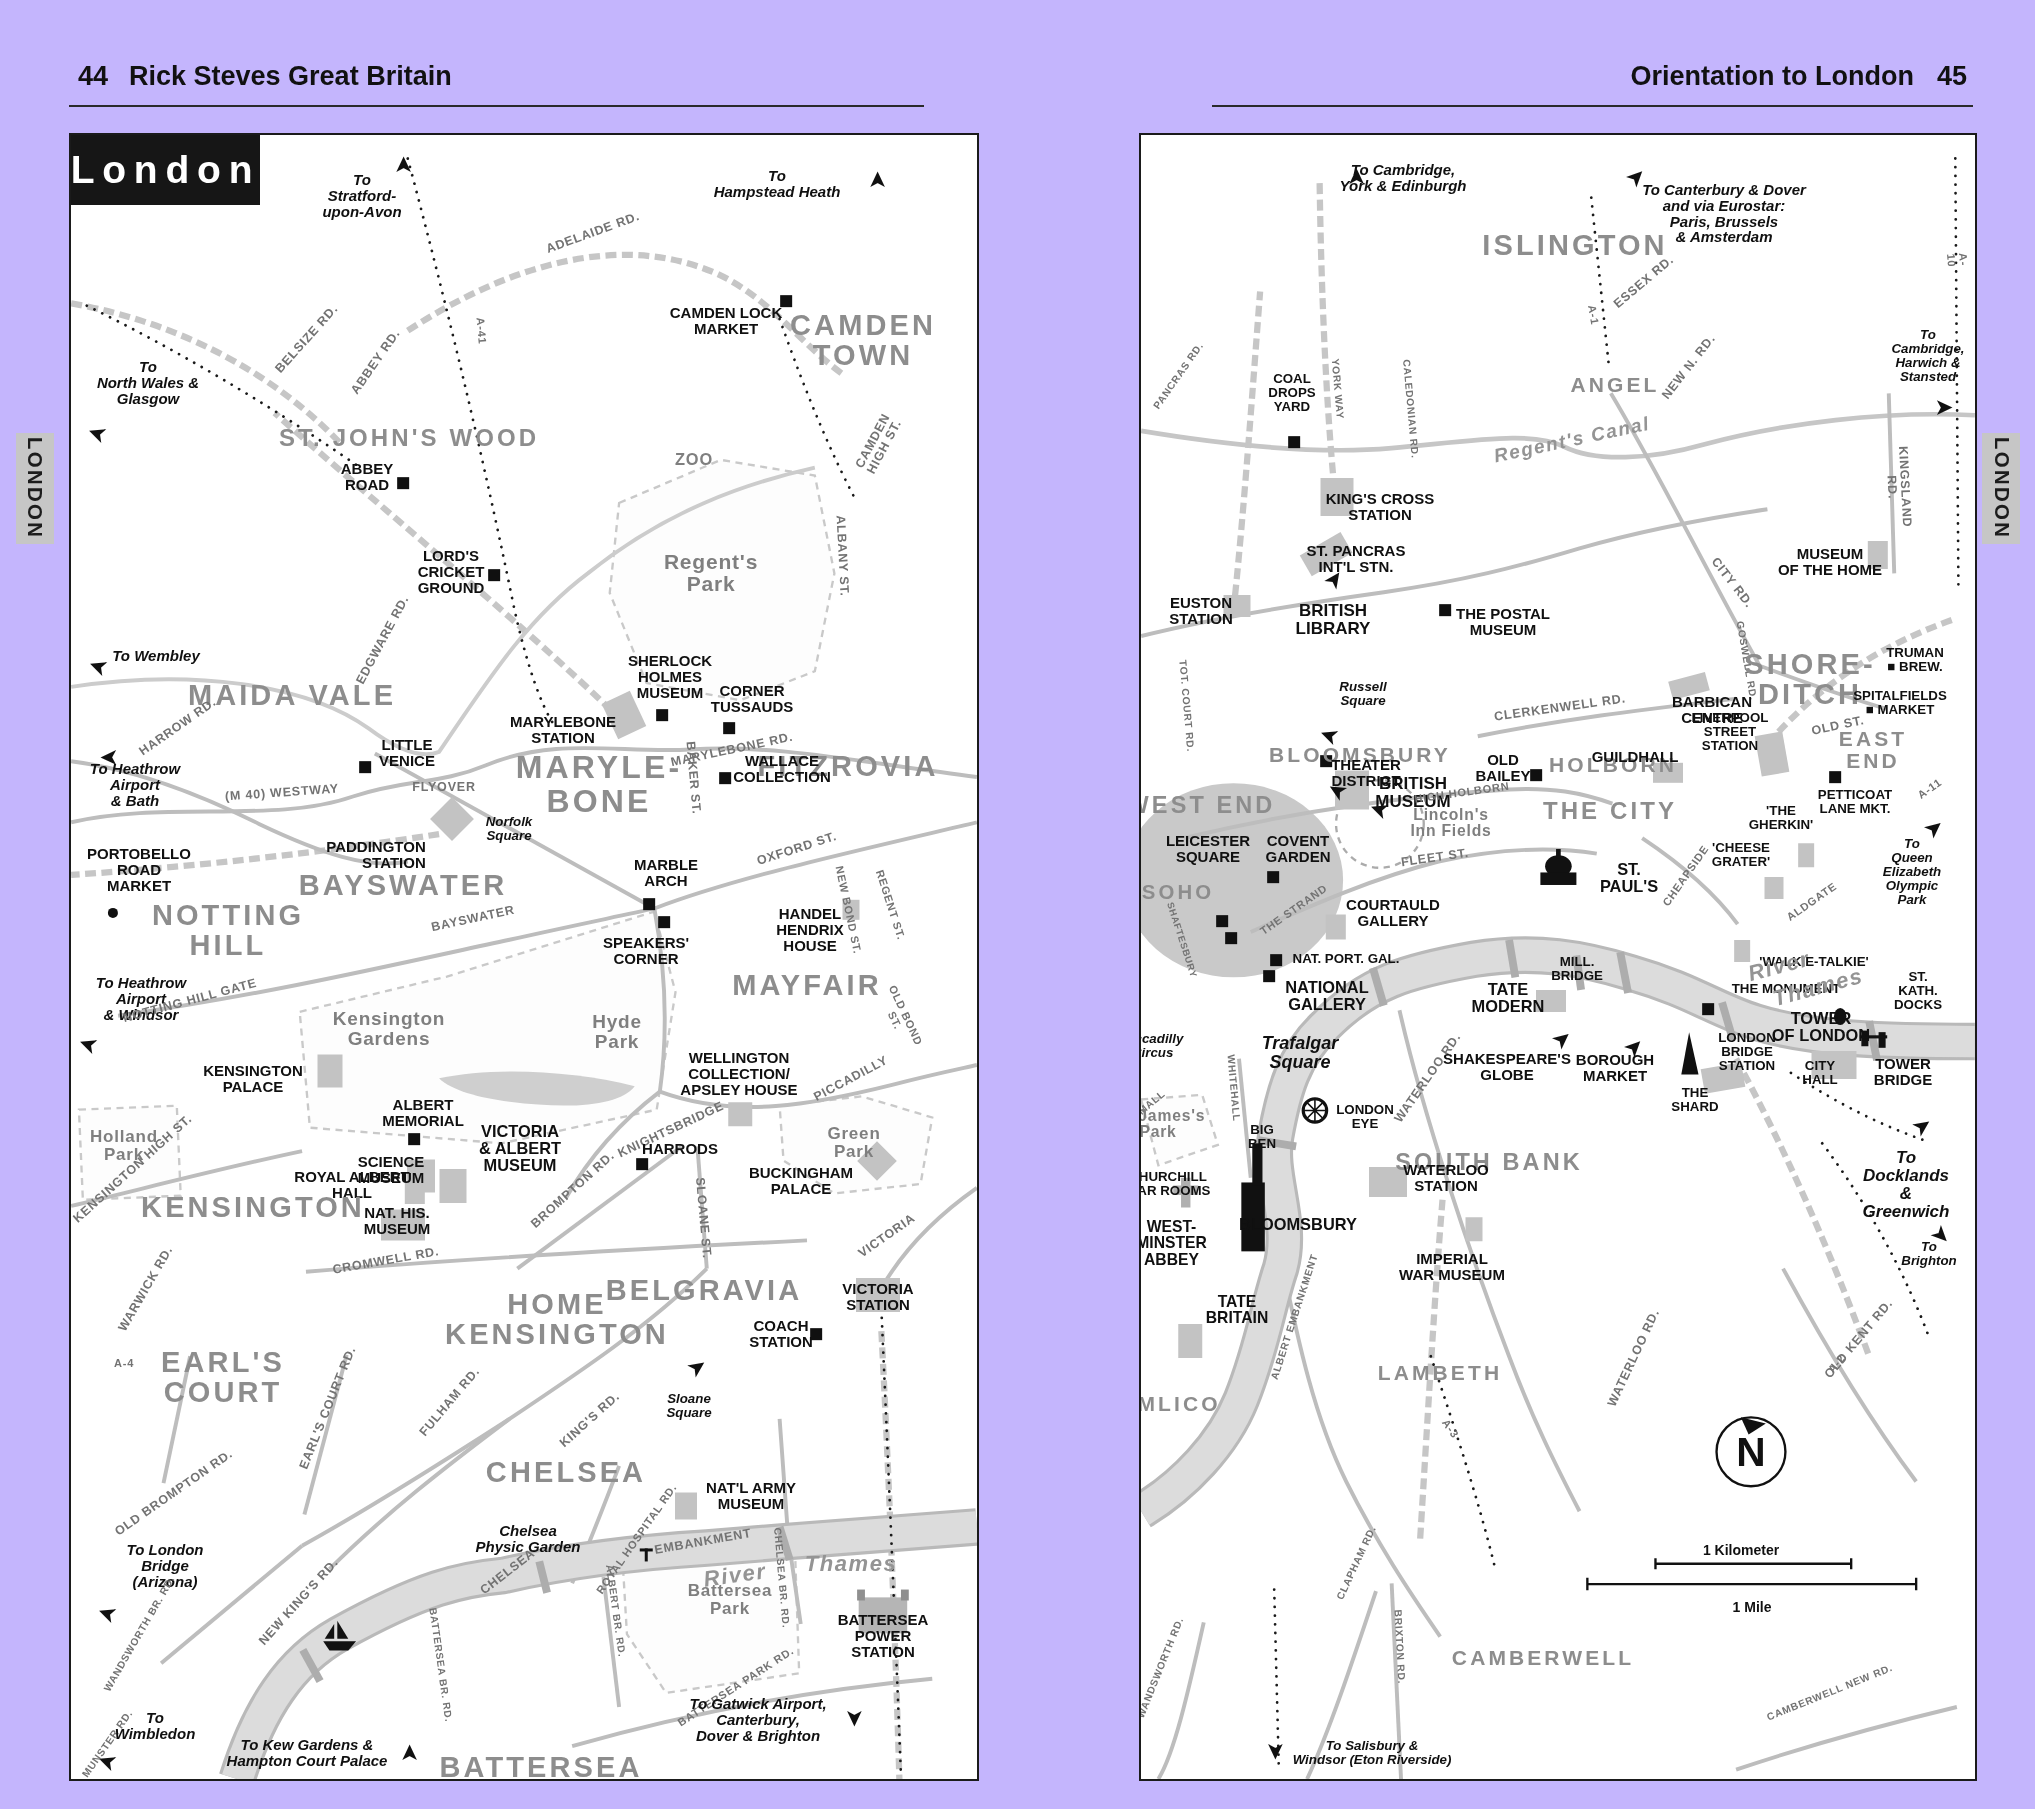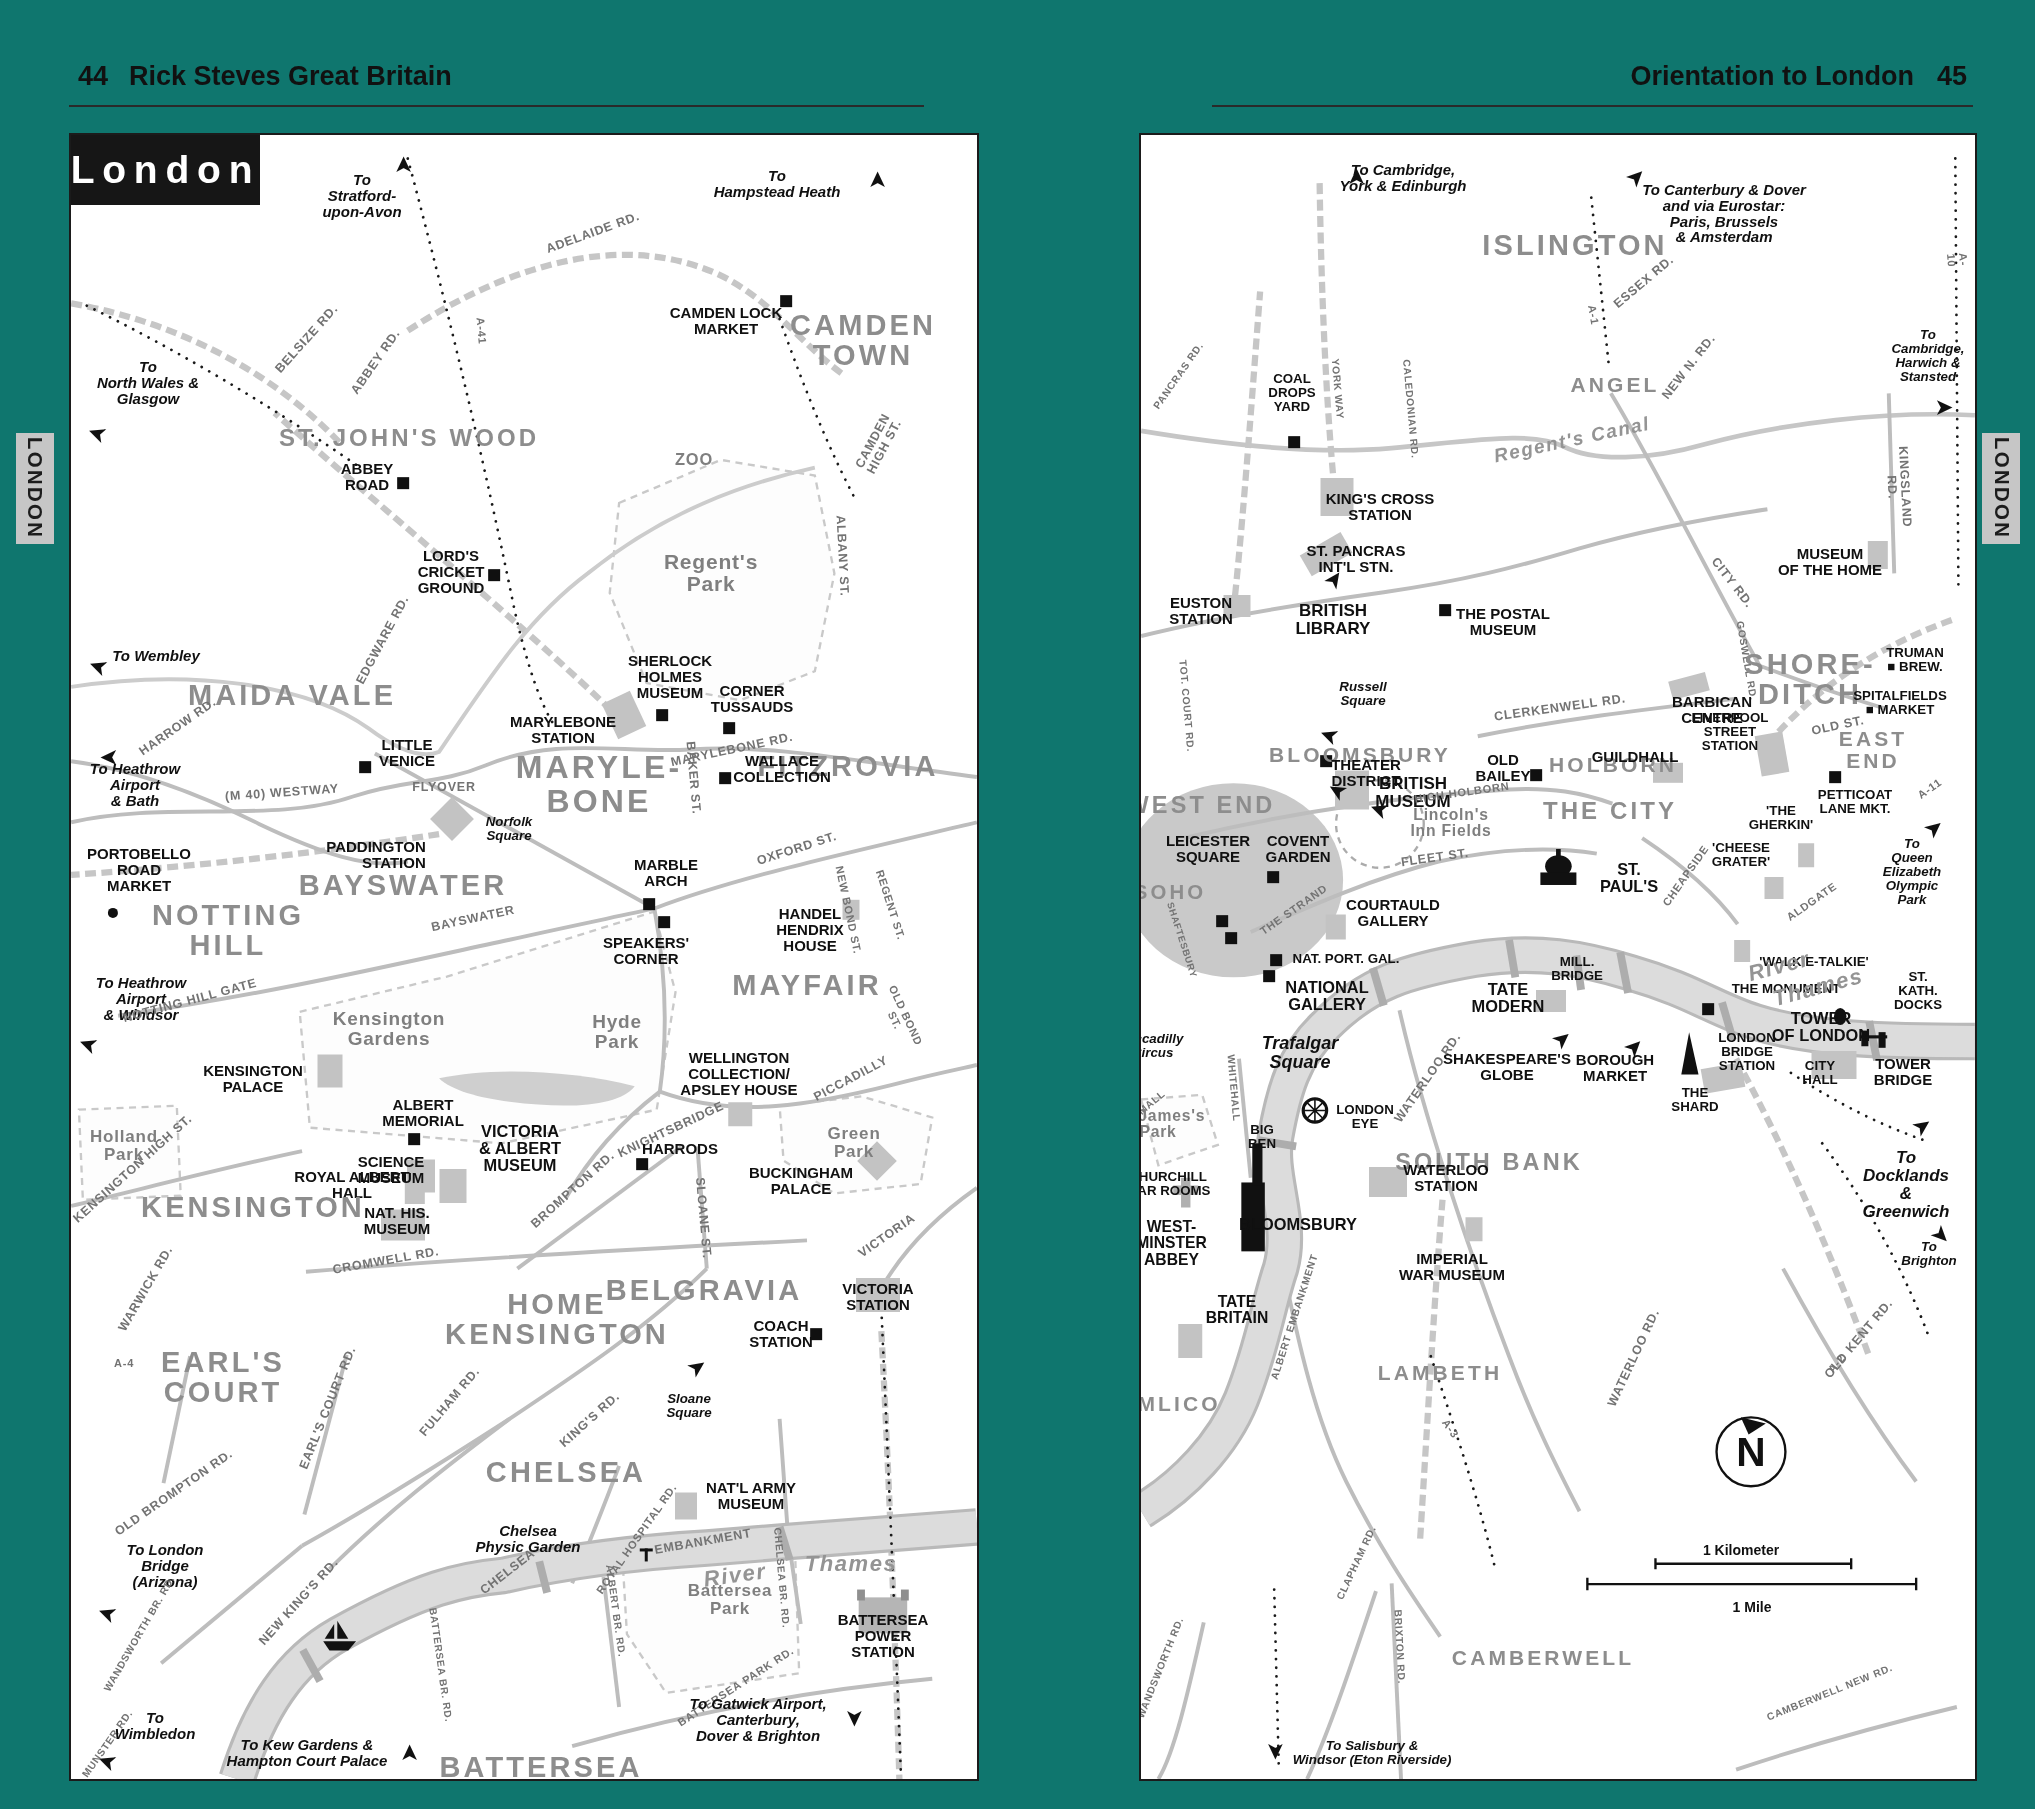--- a/index.html
+++ b/index.html
@@ -1,16 +1,16 @@
 <!DOCTYPE html>
 <html style="font-size:12.5px"><head>
 <meta charset="utf-8">
 <style>
   html,body{margin:0;padding:0;background:#fff;font-family:"Liberation Sans",sans-serif;}
-  #page{position:relative;width:2035px;height:1809px;background:#0f766e;overflow:hidden;}
+  #page{position:relative;width:2035px;height:1809px;background:#c4b5fd;overflow:hidden;}
   .hdr{position:absolute;top:61px;font-weight:700;font-size:27px;color:#111;letter-spacing:0px;}
   .hdr .num{font-weight:700;}
   .rule{position:absolute;height:2.3px;background:#2a2a2a;}
   .tab{position:absolute;width:38px;height:111px;background:#c6c6c6;display:flex;align-items:center;justify-content:center;}
   .tab span{writing-mode:vertical-rl;font-weight:700;font-size:20.4px;letter-spacing:2.3px;color:#1c1c1c;}
   .panel{position:absolute;border:2.3px solid #1b1b1b;background:#fff;overflow:hidden;}
   .underlay{position:absolute;left:0;top:0;}
   .titlebox{position:absolute;left:0;top:0;width:189px;height:70px;background:#161616;display:flex;align-items:center;justify-content:center;z-index:5;}
   .titlebox span{color:#fff;font-weight:700;font-size:39px;letter-spacing:7.8px;}
   .lbl{position:absolute;text-align:center;white-space:pre-line;line-height:1.05;z-index:4;}
@@ -474,21 +474,21 @@
 LANE MKT.</div>
       <div class="lbl r" style="left: 789px; top: 654px; font-size: 11px; transform: translate(-50%, -50%) rotate(-35deg);">A-11</div>
       <div class="lbl k" style="left: 310px; top: 688px; font-size: 15.7px; transform: translate(-50%, -50%);">Lincoln's
 Inn Fields</div>
       <div class="lbl r" style="left: 294px; top: 723px; transform: translate(-50%, -50%) rotate(-8deg);">FLEET ST.</div>
       <div class="lbl a" style="left: 60px; top: 670px; font-size: 23.5px; transform: translate(-50%, -50%);">WEST END</div>
       <div class="lbl p" style="left: 67px; top: 714px; transform: translate(-50%, -50%);">LEICESTER
 SQUARE</div>
       <div class="lbl p" style="left: 157px; top: 714px; transform: translate(-50%, -50%);">COVENT
 GARDEN</div>
-      <div class="lbl a" style="left: 29px; top: 758px; font-size: 20.4px; transform: translate(-50%, -50%);">SOHO</div>
+      <div class="lbl a" style="left: 37px; top: 758px; font-size: 20.4px; transform: translate(-50%, -50%);">SOHO</div>
       <div class="lbl r" style="left: 41px; top: 805px; font-size: 9.4px; transform: translate(-50%, -50%) rotate(72deg);">SHAFTESBURY</div>
       <div class="lbl p" style="left: 600px; top: 720px; font-size: 13.3px; transform: translate(-50%, -50%);">'CHEESE
 GRATER'</div>
       <div class="lbl p" style="left: 488px; top: 743px; font-size: 16.4px; transform: translate(-50%, -50%);">ST.
 PAUL'S</div>
       <div class="lbl r" style="left: 545px; top: 741px; font-size: 11px; transform: translate(-50%, -50%) rotate(-55deg);">CHEAPSIDE</div>
       <div class="lbl i" style="left: 771px; top: 737px; font-size: 13.3px; transform: translate(-50%, -50%);">To
 Queen
 Elizabeth
 Olympic Park</div>

